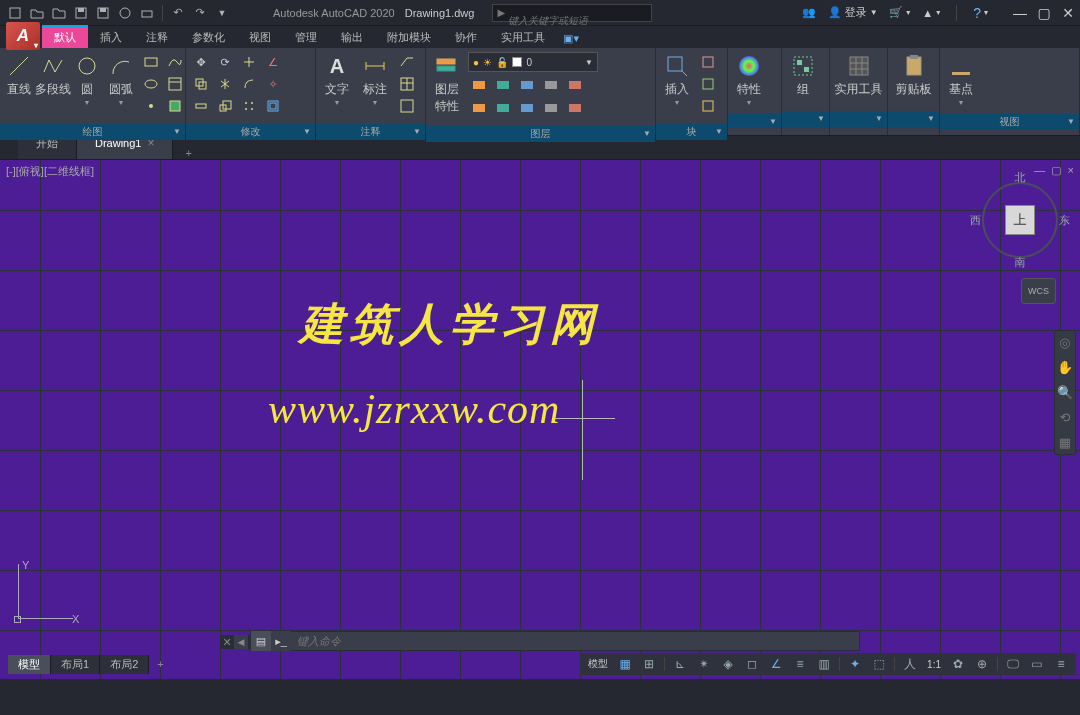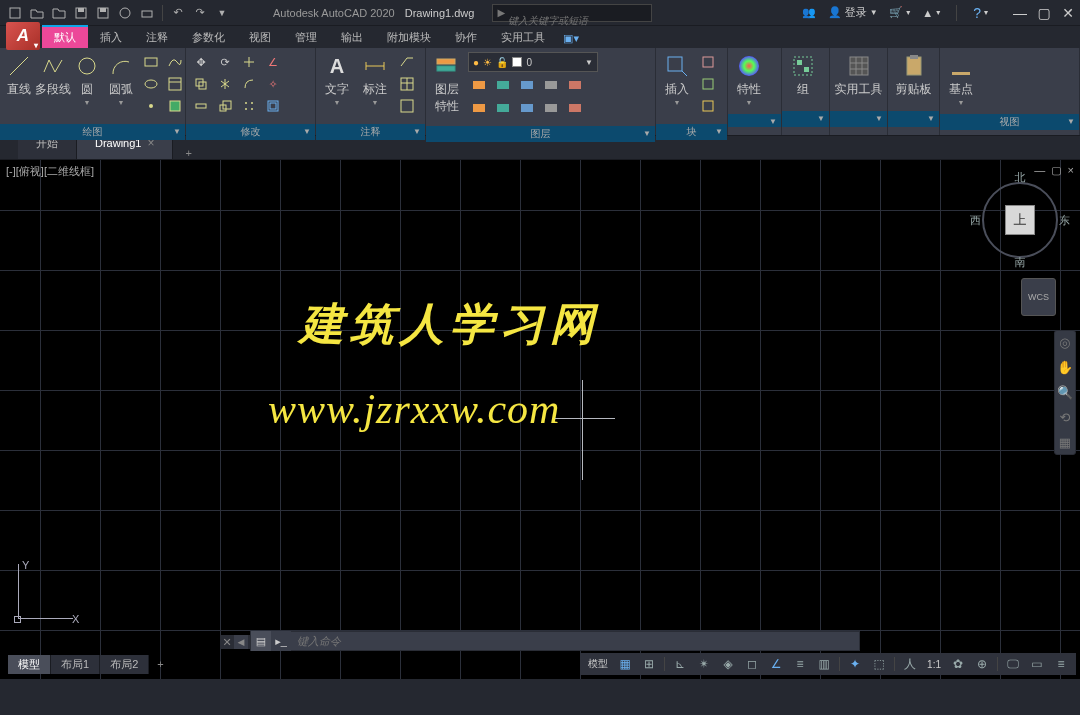--- a/index.html
+++ b/index.html
@@ -43,33 +43,33 @@
 .layer-combo .sq { width: 10px; height: 10px; background: #fff; border: 1px solid #888; }
 
 
 .file-tabs { height: 24px; background: #252830; display: flex; align-items: flex-end; padding-left: 18px; border-bottom: 1px solid #1a1c22; }
 .file-tab { height: 22px; padding: 16px 18px; display: flex; align-items: center; gap: 6px; font-size: 11px; color: #bbb; cursor: pointer; border-right: 1px solid #1a1c22; background: #2d303a; }
 .file-tab.active { background: #3a3e4a; color: #fff; }
 .file-tab .close { color: #888; font-size: 12px; }
 .add-tab { padding: 0 12px; color: #888; cursor: pointer; }
 
 
-.drawing-area { position: relative; height: 519px; background: #000000; overflow: hidden; }
+.drawing-area { position: relative; height: 519px; background: #4c1d95; overflow: hidden; }
 .view-label { position: absolute; left: 6px; top: 4px; color: #aaa; font-size: 11px; }
 .view-controls-tr { position: absolute; right: 6px; top: 4px; display: flex; gap: 6px; color: #aaa; }
 .grid-bg { position: absolute; inset: 0; background-image: linear-gradient(#2b2f3a 1px, transparent 1px), linear-gradient(90deg, #2b2f3a 1px, transparent 1px); background-size: 60px 60px; background-position: -20px -10px; }
 .viewcube-wrap { position: absolute; right: 22px; top: 22px; width: 76px; height: 76px; }
 .viewcube-circle { width: 76px; height: 76px; border: 2px solid #4a4e5a; border-radius: 50%; position: relative; }
 .viewcube-face { position: absolute; left: 50%; top: 50%; transform: translate(-50%,-50%); width: 30px; height: 30px; background: #d8d8d8; color: #333; display: flex; align-items: center; justify-content: center; font-size: 13px; border: 1px solid #888; cursor: pointer; }
 .vc-dir { position: absolute; font-size: 11px; color: #9aa; }
 .vc-n { left: 50%; top: -14px; transform: translateX(-50%); }
 .vc-s { left: 50%; bottom: -14px; transform: translateX(-50%); }
 .vc-e { right: -14px; top: 50%; transform: translateY(-50%); }
 .vc-w { left: -14px; top: 50%; transform: translateY(-50%); }
-.wcs-badge { position: absolute; right: 24px; top: 118px; background: #3a3e4a; border: 1px solid #555; border-radius: 3px; padding: 13px 6px; font-size: 9px; color: #aaa; }
+.wcs-badge { position: absolute; right: 24px; top: 118px; background: #3a3e4a; border: 1px solid #555; border-radius: 3px; padding: 7px 6px; font-size: 9px; color: #aaa; }
 .nav-bar { position: absolute; right: 4px; top: 170px; width: 22px; background: #363a45; border: 1px solid #2a2d36; border-radius: 3px; padding: 4px 0; display: flex; flex-direction: column; align-items: center; gap: 10px; }
 .nav-bar .nav-item { color: #777; font-size: 13px; cursor: pointer; }
 
 .watermark1 { position: absolute; left: 300px; top: 135px; font-family: "SimSun","KaiTi",serif; font-size: 44px; font-style: italic; font-weight: bold; color: #f5e642; letter-spacing: 6px; }
 .watermark2 { position: absolute; left: 268px; top: 225px; font-family: Georgia,serif; font-size: 42px; font-style: italic; color: #f5e642; letter-spacing: 1px; }
 
 .crosshair-v { position: absolute; left: 582px; top: 220px; width: 1px; height: 100px; background: #b5b8bf; }
 .crosshair-h { position: absolute; left: 555px; top: 258px; width: 60px; height: 1px; background: #b5b8bf; }
 
 .ucs-icon { position: absolute; left: 10px; bottom: 48px; width: 70px; height: 70px; }

